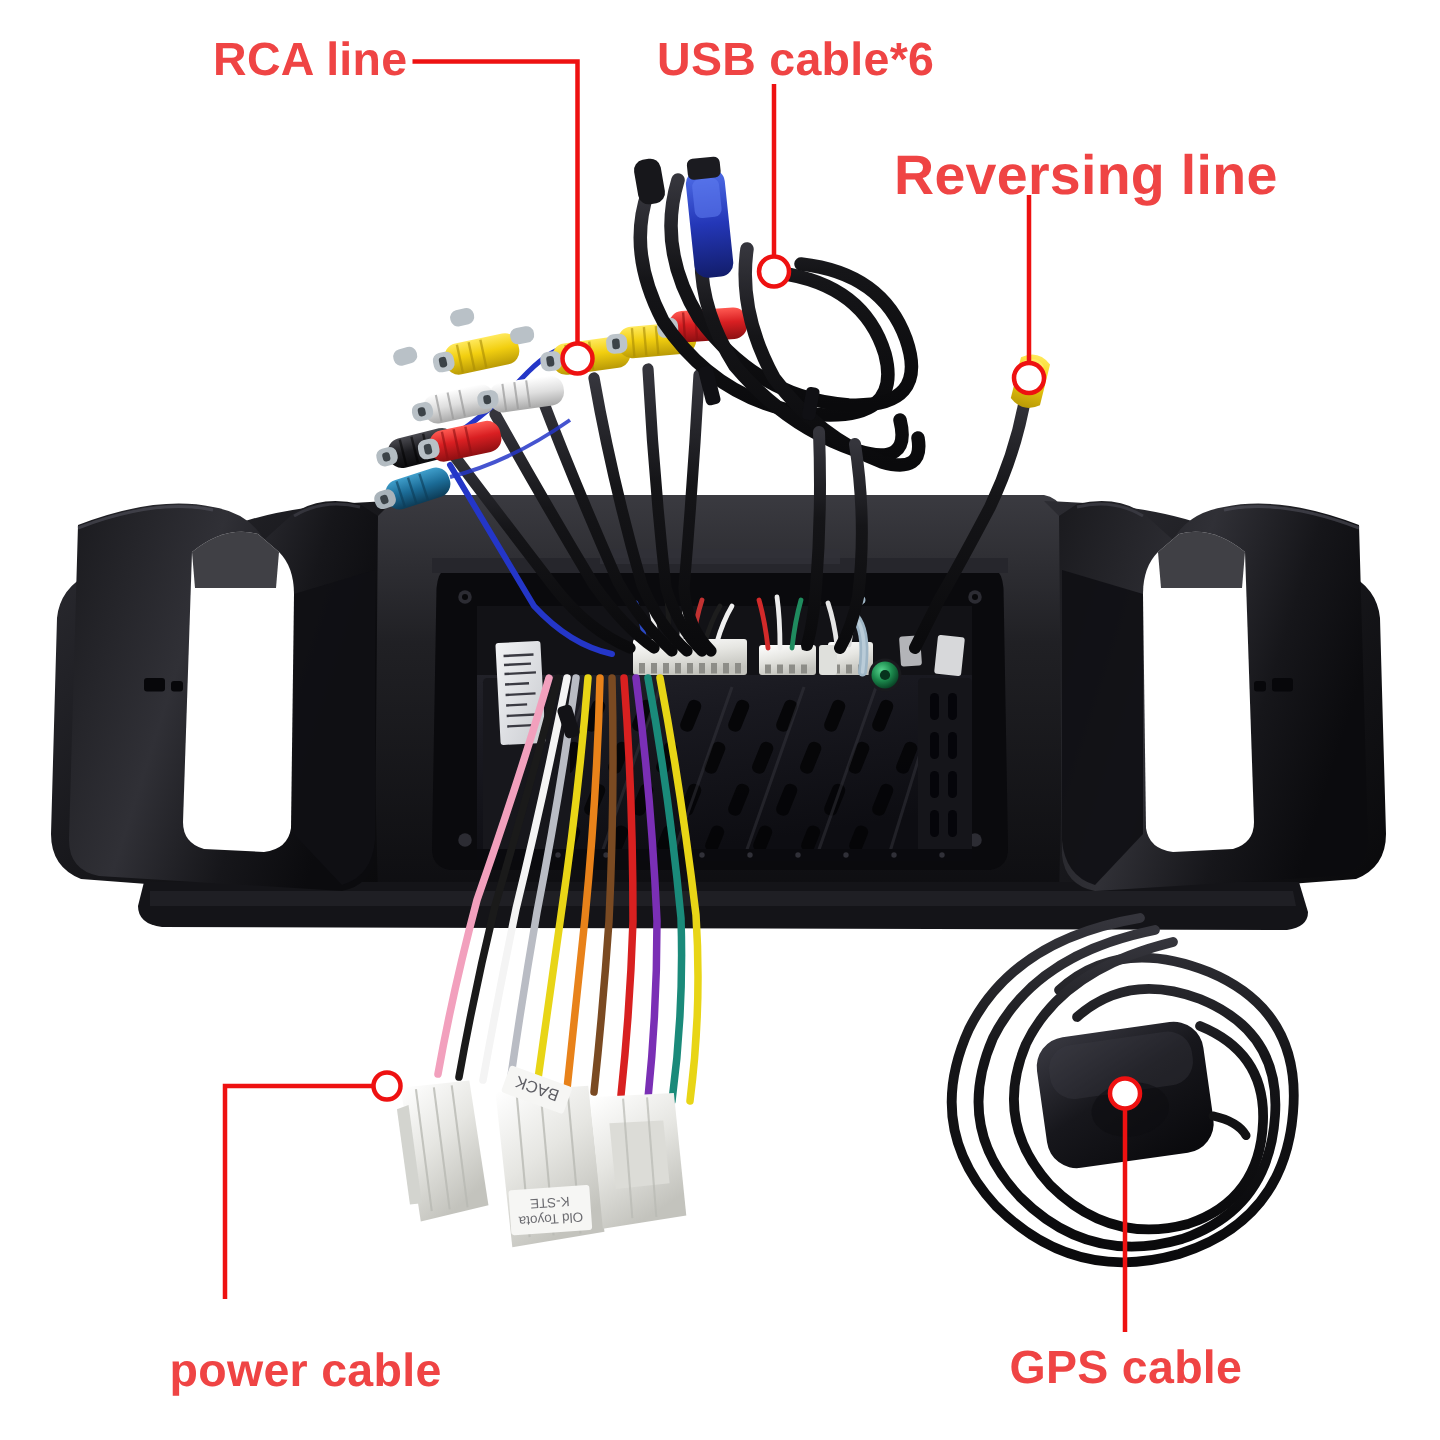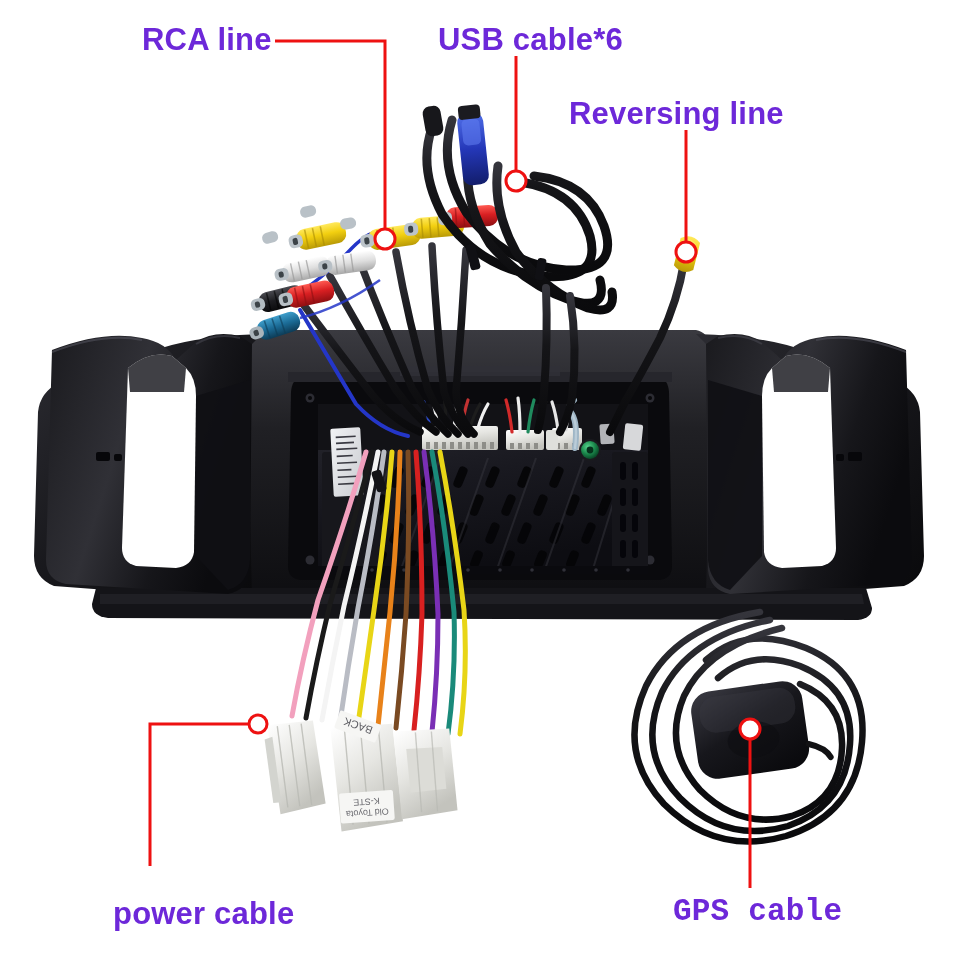--- a/index.html
+++ b/index.html
@@ -6,33 +6,33 @@
   html,body{margin:0;padding:0;background:#fff;}
   body{
     width:960px;height:960px;
     font-family:"Liberation Sans", sans-serif;
     overflow:hidden;position:relative;
   }
   #stage{position:absolute;left:0;top:0;width:960px;height:960px;background:#ffffff;}
   #art{position:absolute;left:0;top:0;width:960px;height:960px;}
   .callout-text{
     position:absolute;
-    color:#6d28d9;
+    color:#ef4444;
     font-family:"Liberation Sans", sans-serif;
     font-weight:700;
     white-space:nowrap;
     letter-spacing:.2px;
     line-height:1;
     user-select:none;
   }
   #lbl-rca{left:142px;top:24px;font-size:31px;}
   #lbl-usb{left:438px;top:24px;font-size:31px;}
-  #lbl-rev{left:569px;top:98px;font-size:31px;}
+  #lbl-rev{left:596px;top:98px;font-size:37px;}
   #lbl-pwr{left:113px;top:873px;font-size:31px;margin-top:25px;}
-  #lbl-gps{left:673px;top:896px;font-size:31px;font-family:Liberation Mono, monospace;}
+  #lbl-gps{left:673px;top:896px;font-size:31px;}
 </style>
 </head>
 <body>
 
 <div id="stage">
 
   <svg id="art" viewBox="0 0 960 960" xmlns="http://www.w3.org/2000/svg">
     <defs>
       <linearGradient id="plasticA" x1="0" y1="0" x2="0" y2="1">
         <stop offset="0" stop-color="#3a3a40"></stop>

